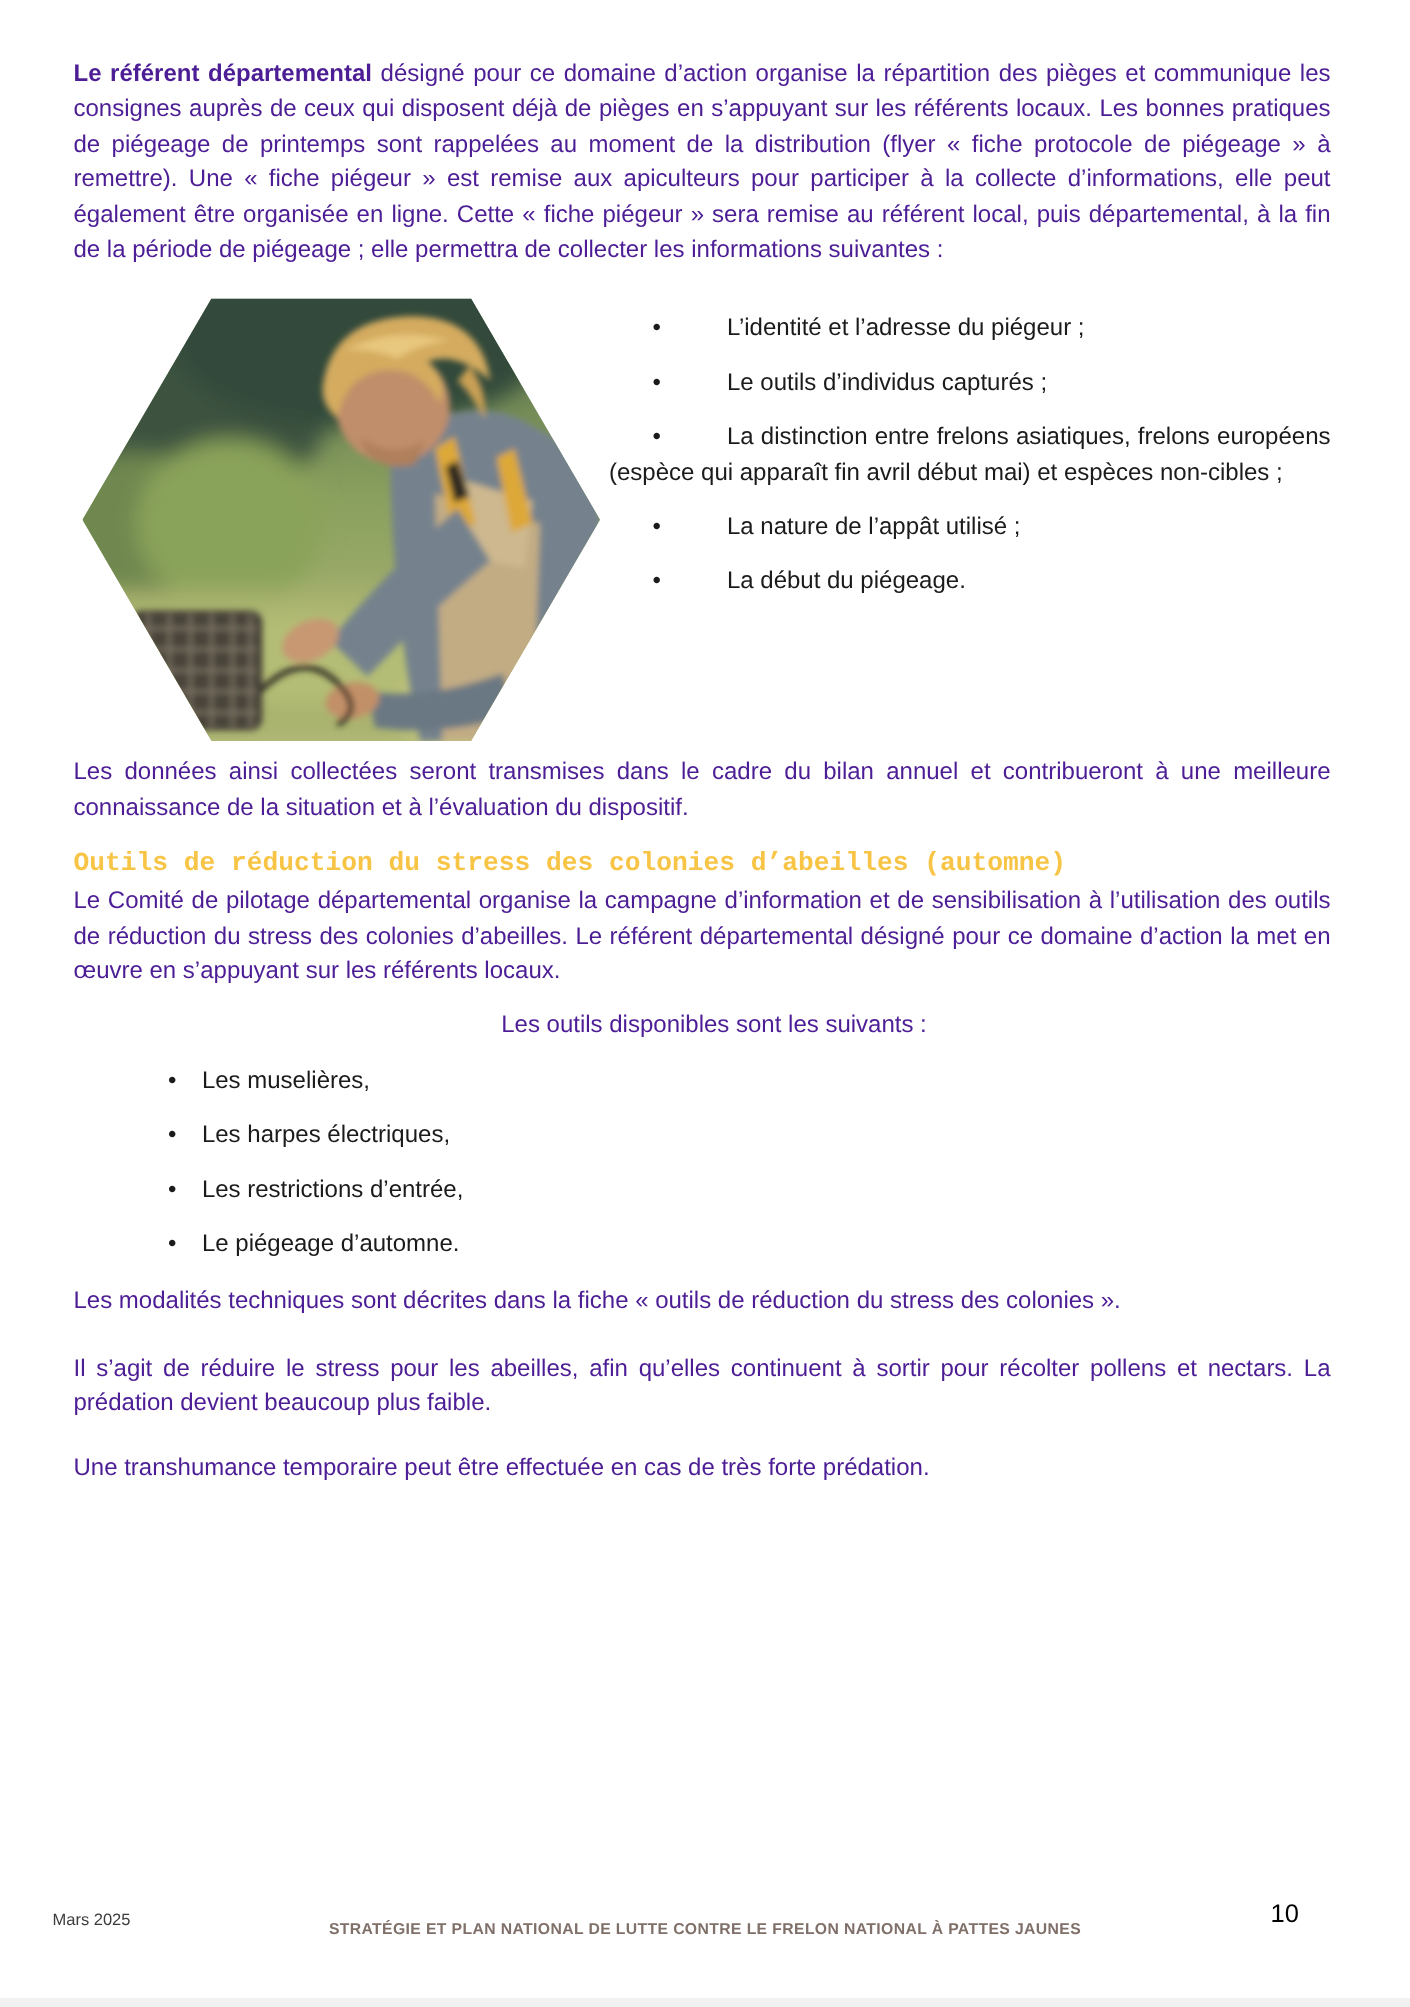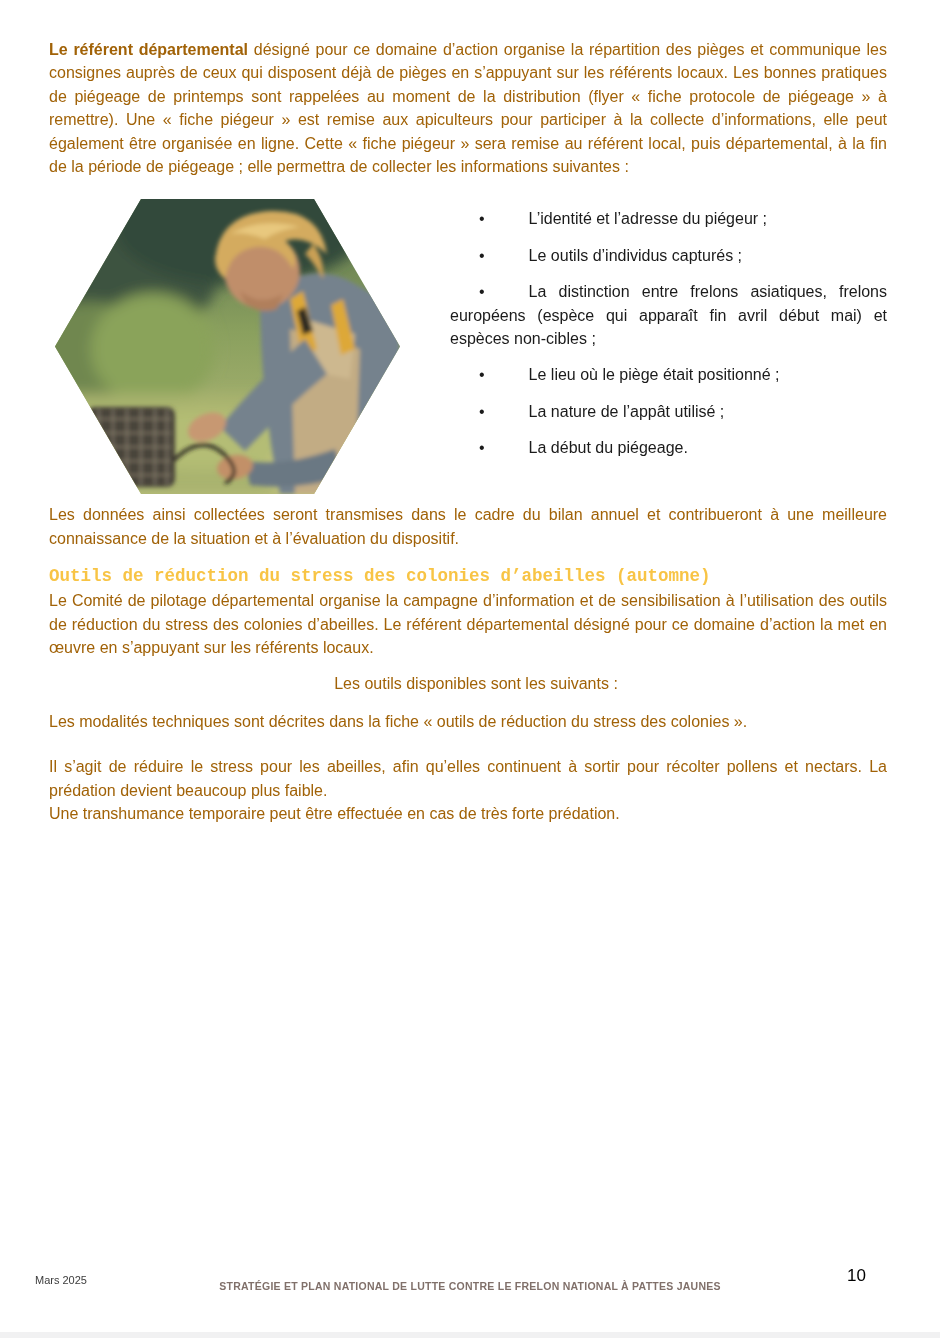--- a/index.html
+++ b/index.html
@@ -12,26 +12,26 @@
     overflow:hidden;
   }
   .content{
     position:absolute;left:49px;top:38px;width:838px;
   }
   .para{
     margin:0;
     font-size:16px;
     line-height:23.4px;
     text-align:justify;
-    color:#a16207;
+    color:#4c1d95;
   }
   .para .lead{font-weight:bold;}
 
   
-  .media-row{display:flex;margin-top:21px;gap:44px;}
+  .media-row{display:flex;margin-top:21px;}
   .hex-wrap{flex:none;width:345px;height:295px;margin-left:6px;}
   .hex-wrap svg{display:block;}
   .vcol{flex:1 1 auto;padding-left:6px;padding-top:8px;}
   .vb{
     font-size:16px;line-height:23.4px;text-align:justify;
     margin:0 0 13px 0;
   }
   .vb .dot{margin-left:29px;}
   .vb .tab{display:inline-block;width:44px;}
 
@@ -52,21 +52,21 @@
   .tool-item{
     font-size:16px;line-height:23.4px;
     margin-top:13px;
     padding-left:63px;
     text-align:left;
   }
   .tool-item .dot{margin-right:17px;}
 
   .p-gap-lg{margin-top:22px;}
   .p-gap-md{margin-top:14px;}
-  .p-gap-sm{}
+  .p-gap-sm{margin-top:19px;}
 
   
   .footer-date{
     position:absolute;left:35px;top:1274px;
     font-size:11px;color:#3c3c3c;
   }
   .footer-title{
     position:absolute;left:0;right:0;top:1280px;
     text-align:center;
     font-size:10.5px;font-weight:bold;
@@ -155,34 +155,39 @@
               </g>
             </g>
           </g>
         </svg>
       </div>
 
       <div class="vcol">
         <div class="vb"><span class="dot">•</span><span class="tab"></span><span>L’identité et l’adresse du piégeur ;</span></div>
         <div class="vb"><span class="dot">•</span><span class="tab"></span><span>Le outils d’individus capturés ;</span></div>
         <div class="vb"><span class="dot">•</span><span class="tab"></span><span>La distinction entre frelons asiatiques, frelons européens (espèce qui apparaît fin avril début mai) et espèces non-cibles ;</span></div>
-        <div class="vb"><span class="dot">•</span><span class="tab"></span><span>Le lieu où le piège était positionné ;</span></div>
         <div class="vb"><span class="dot">•</span><span class="tab"></span><span>La nature de l’appât utilisé ;</span></div>
         <div class="vb"><span class="dot">•</span><span class="tab"></span><span>La début du piégeage.</span></div>
       </div>
     </div>
 
     <p class="para p-after-media">Les données ainsi collectées seront transmises dans le cadre du bilan annuel et contribueront à une meilleure connaissance de la situation et à l’évaluation du dispositif.</p>
 
     <h2 class="section-heading">Outils de réduction du stress des colonies d’abeilles (automne)</h2>
 
     <p class="para">Le Comité de pilotage départemental organise la campagne d’information et de sensibilisation à l’utilisation des outils de réduction du stress des colonies d’abeilles. Le référent départemental désigné pour ce domaine d’action la met en œuvre en s’appuyant sur les référents locaux.</p>
 
     <p class="para tools-intro">Les outils disponibles sont les suivants :</p>
 
+    <ul class="tools-list">
+      <li class="tool-item"><span class="dot">•</span><span>Les muselières,</span></li>
+      <li class="tool-item"><span class="dot">•</span><span>Les harpes électriques,</span></li>
+      <li class="tool-item"><span class="dot">•</span><span>Les restrictions d’entrée,</span></li>
+      <li class="tool-item"><span class="dot">•</span><span>Le piégeage d’automne.</span></li>
+    </ul>
 
     <p class="para p-gap-md">Les modalités techniques sont décrites dans la fiche « outils de réduction du stress des colonies ».</p>
     <p class="para p-gap-lg">Il s’agit de réduire le stress pour les abeilles, afin qu’elles continuent à sortir pour récolter pollens et nectars. La prédation devient beaucoup plus faible.</p>
     <p class="para p-gap-sm">Une transhumance temporaire peut être effectuée en cas de très forte prédation.</p>
 
   </div>
 
   <div class="footer-date">Mars 2025</div>
   <div class="footer-title">STRATÉGIE ET PLAN NATIONAL DE LUTTE CONTRE LE FRELON NATIONAL À PATTES JAUNES</div>
   <div class="footer-page">10</div>

